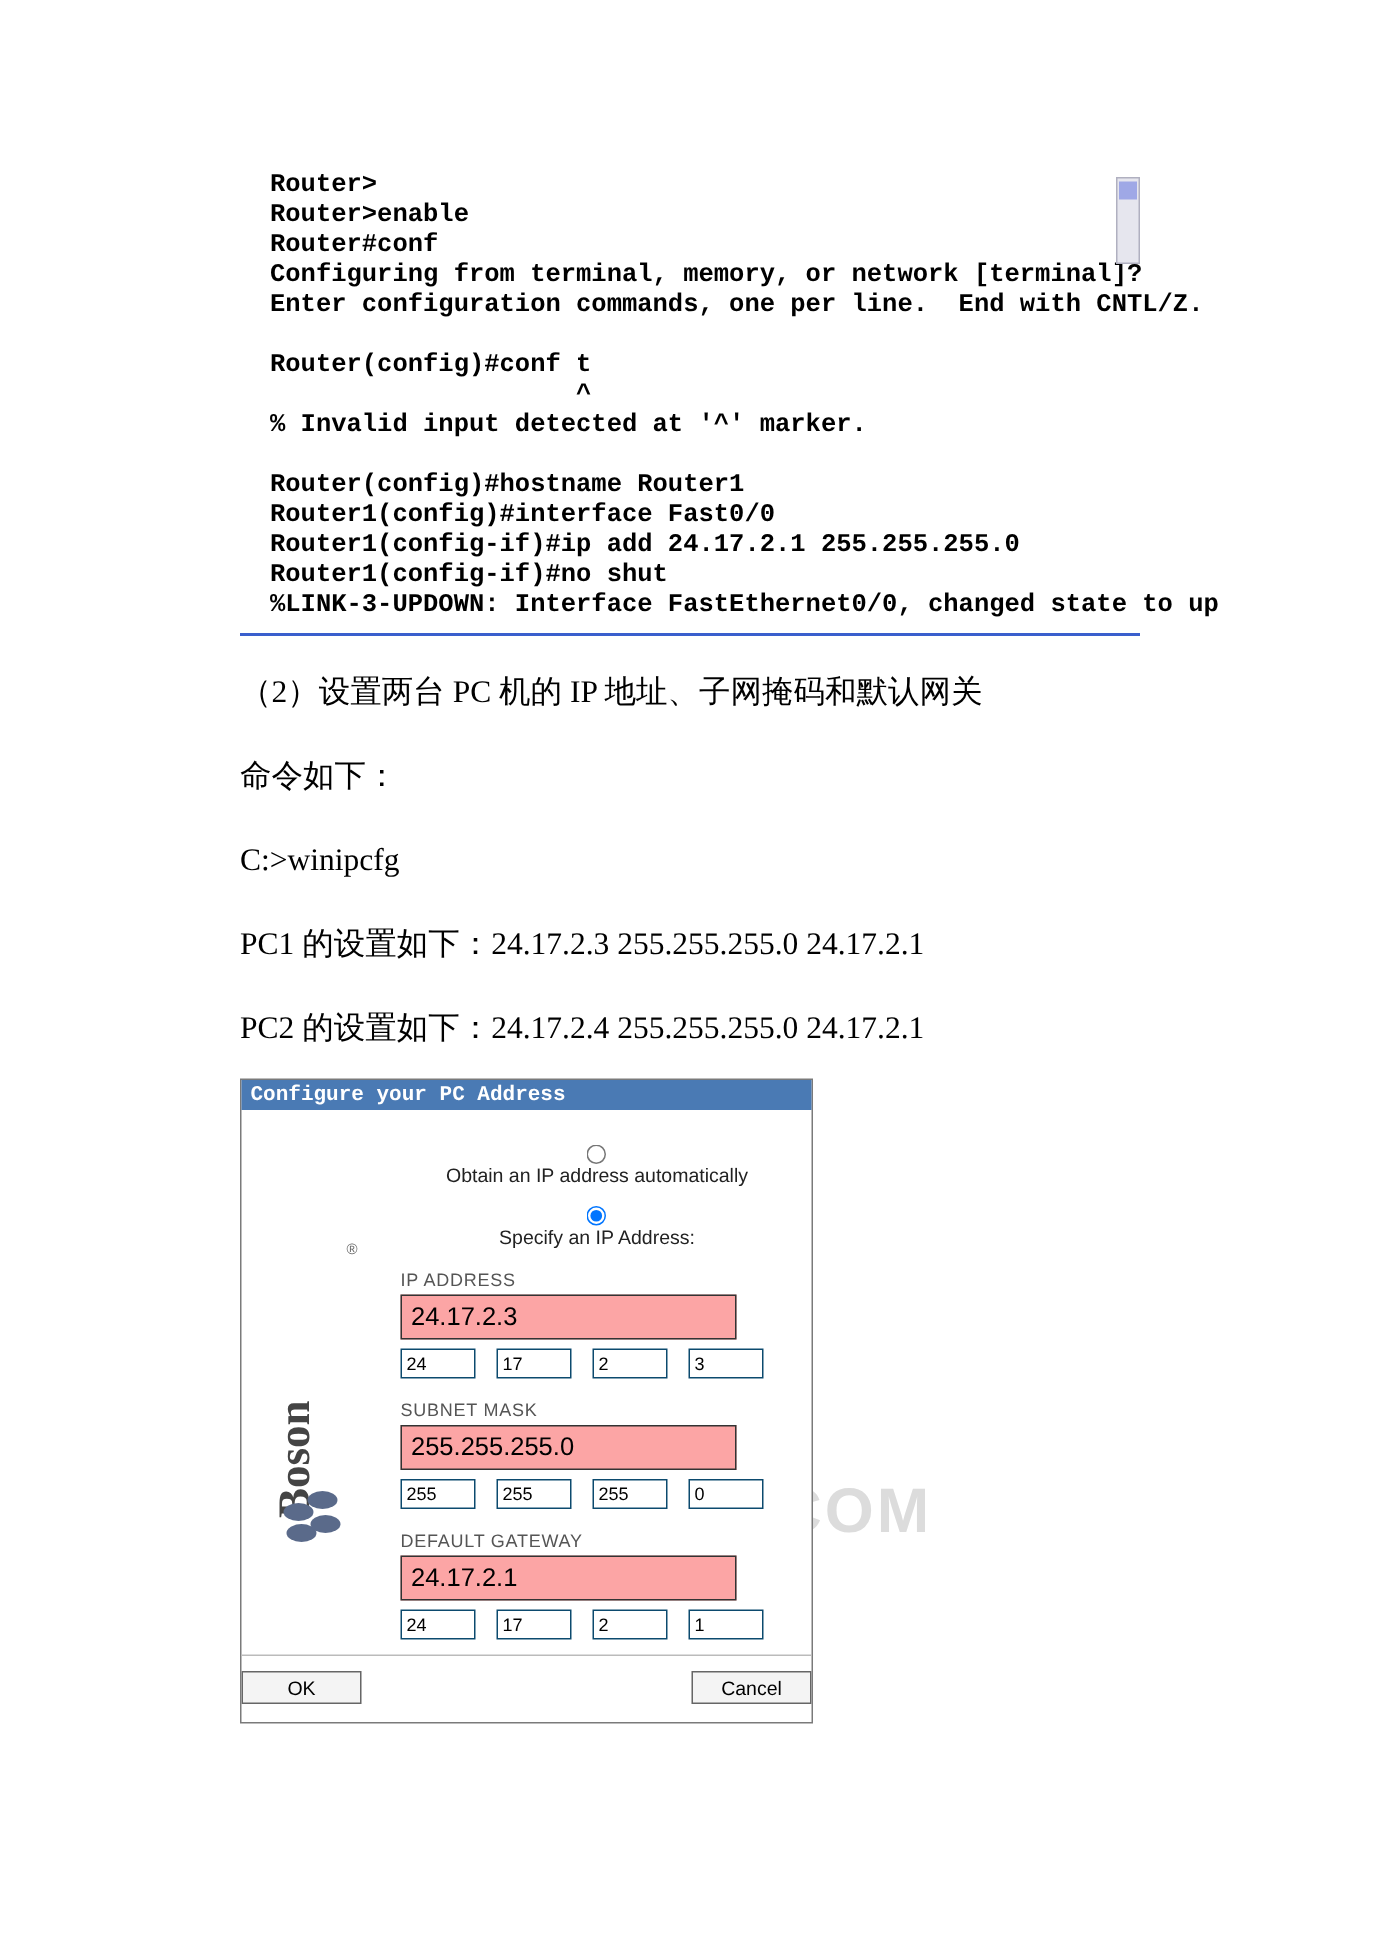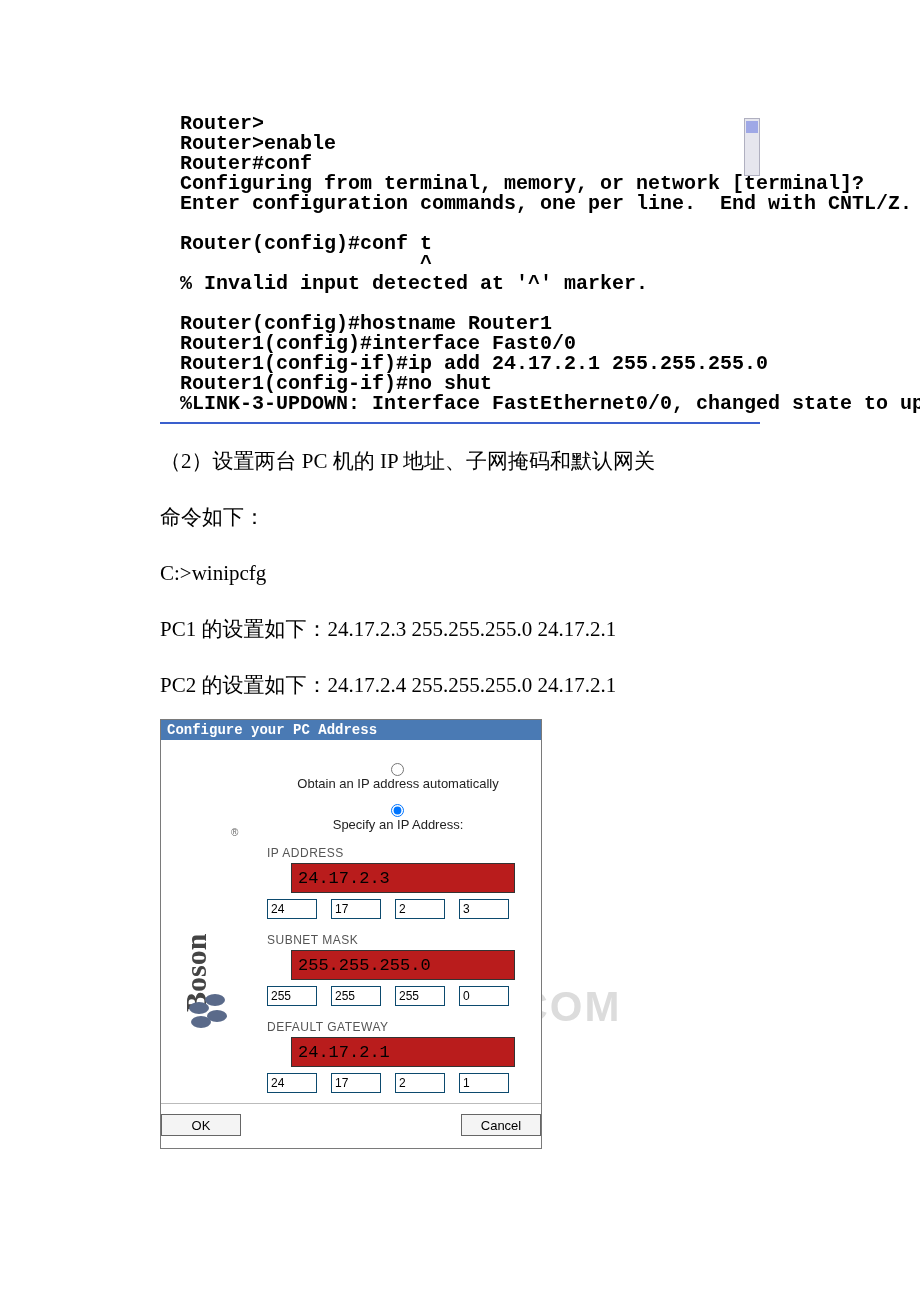--- a/index.html
+++ b/index.html
@@ -12,21 +12,21 @@
   .page {
     padding: 110px 160px 40px 160px;
   }
   .terminal-wrap {
     position: relative;
     margin-bottom: 18px;
   }
   .terminal {
     font-family: "Courier New", monospace;
     font-weight: bold;
-    font-size: 20px;
+    font-size: 17px;
     line-height: 20px;
     white-space: pre;
     color: #000;
     padding: 4px 20px 8px 20px;
     border-bottom: 2px solid #3a5fcd;
     background: #fff;
   }
   .scroll-ind {
     position: absolute;
     right: 0;
@@ -99,23 +99,22 @@
     letter-spacing: 0.5px;
     margin-bottom: 3px;
     font-family: Arial, sans-serif;
   }
   .big-field {
     width: 210px;
     height: 24px;
     border: 1px solid #333;
     font-size: 17px;
     padding: 2px 6px;
-    font-family: Liberation Mono, monospace;
-    background: #b91c1c;
-    margin-left: 24px;
+    font-family: Liberation Sans, sans-serif;
+    background: #fca5a5;
   }
   .octets {
     display: flex;
     gap: 14px;
     margin-top: 6px;
   }
   .octet {
     width: 42px;
     height: 18px;
     border: 1px solid #0c4a6e;

